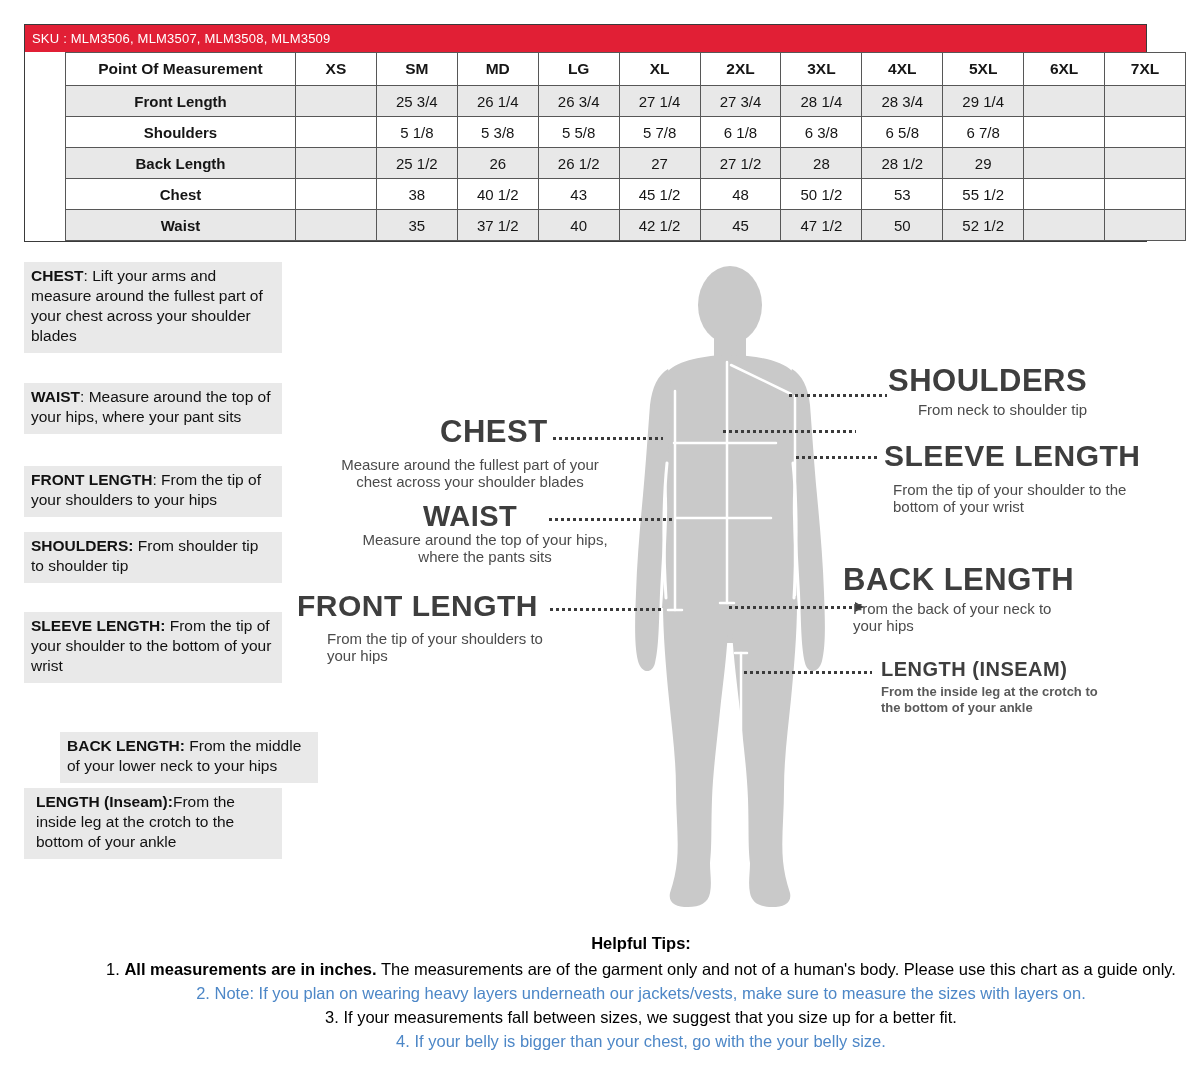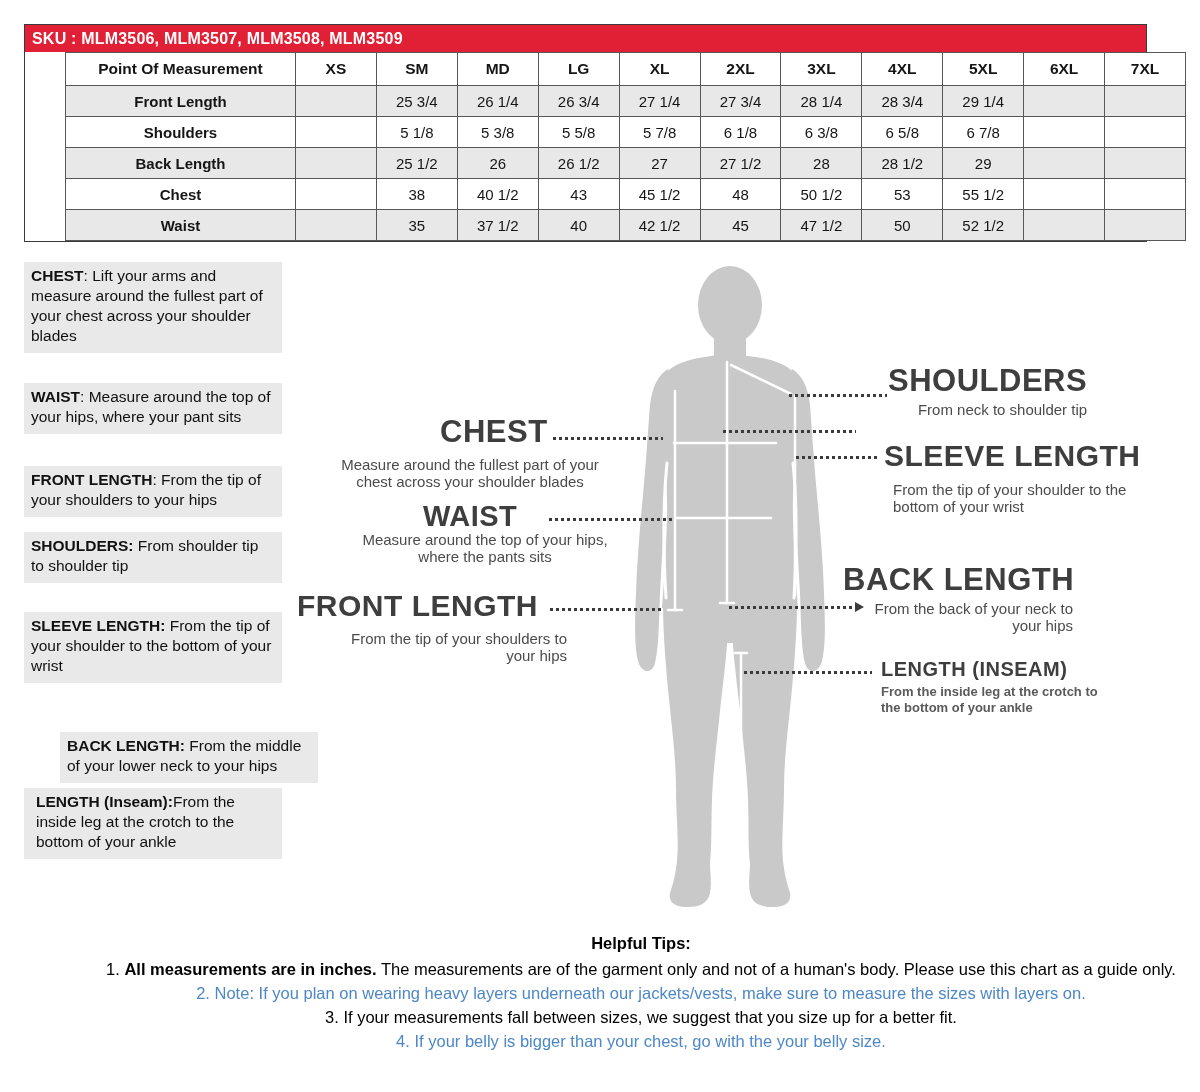--- a/index.html
+++ b/index.html
@@ -1,21 +1,21 @@
 <!DOCTYPE html>
 <html><head>
 <meta charset="utf-8">
 <style>
   html,body{margin:0;padding:0;background:#fff;}
   .page{position:relative;width:1200px;height:1092px;background:#fff;overflow:hidden;
         font-family:"Liberation Sans","DejaVu Sans",sans-serif;color:#151515;}
 
   
   .table-wrap{position:absolute;left:24px;top:24px;width:1121px;border:1px solid #3a3a3a;}
-  .sku-bar{height:27px;background:#e11f35;color:#fff;font-weight:bold;font-size:16px;
+  .sku-bar{height:27px;background:#e11f35;color:#fff;font-weight:normal;font-size:13px;
            line-height:27px;padding-left:7px;letter-spacing:.2px;}
   table.size{width:100%;border-collapse:collapse;table-layout:fixed;background:#fff;margin-left:40px;}
   table.size th,table.size td{border:1px solid #575757;text-align:center;font-size:15px;
            height:30px;padding:0 2px;color:#151515;overflow:hidden;white-space:nowrap;}
   table.size th{font-weight:bold;height:32px;font-size:15.5px;}
   table.size th.pom{width:225px;}
   table.size td.rowlabel{font-weight:bold;}
   table.size tbody tr:nth-child(odd) td{background:#e8e8e8;}
 
   
@@ -25,27 +25,27 @@
   .def-4{top:612px;} .def-5{top:732px;margin-left:36px;} .def-6{top:788px;padding-left:12px;}
 
   
   .dl{position:absolute;font-weight:bold;color:#3e3e3e;letter-spacing:.5px;white-space:nowrap;}
   .ds{position:absolute;font-size:15px;line-height:17px;color:#4b4b4b;}
   .t-chest{left:440px;top:414px;font-size:31px;}
   .s-chest{left:325px;top:456px;width:290px;text-align:center;}
   .t-waist{left:423px;top:500px;font-size:29px;}
   .s-waist{left:345px;top:531px;width:280px;text-align:center;}
   .t-front{left:297px;top:589px;font-size:30px;}
-  .s-front{left:327px;top:630px;width:240px;text-align:right;}
+  .s-front{left:327px;top:630px;width:240px;text-align:left;}
   .t-shoulders{left:888px;top:363px;font-size:31px;}
   .s-shoulders{left:895px;top:401px;width:215px;text-align:center;}
   .t-sleeve{left:884px;top:439px;font-size:30px;}
   .s-sleeve{left:893px;top:481px;width:240px;text-align:left;}
   .t-back{left:843px;top:562px;font-size:31px;}
-  .s-back{left:853px;top:600px;width:220px;text-align:right;}
+  .s-back{left:853px;top:600px;width:220px;text-align:left;}
   .t-inseam{left:881px;top:658px;font-size:20px;}
   .s-inseam{left:881px;top:684px;width:230px;text-align:left;font-size:13px;line-height:16px;
             font-weight:bold;color:#5a5a5a;}
 
   
   .dots{position:absolute;height:3px;
         background:repeating-linear-gradient(90deg,#3b3b3b 0 3px,transparent 3px 6px);}
   .ld-chest{left:553px;top:437px;width:110px;}
   .ld-chest2{left:723px;top:430px;width:133px;}
   .ld-waist{left:549px;top:518px;width:126px;}

